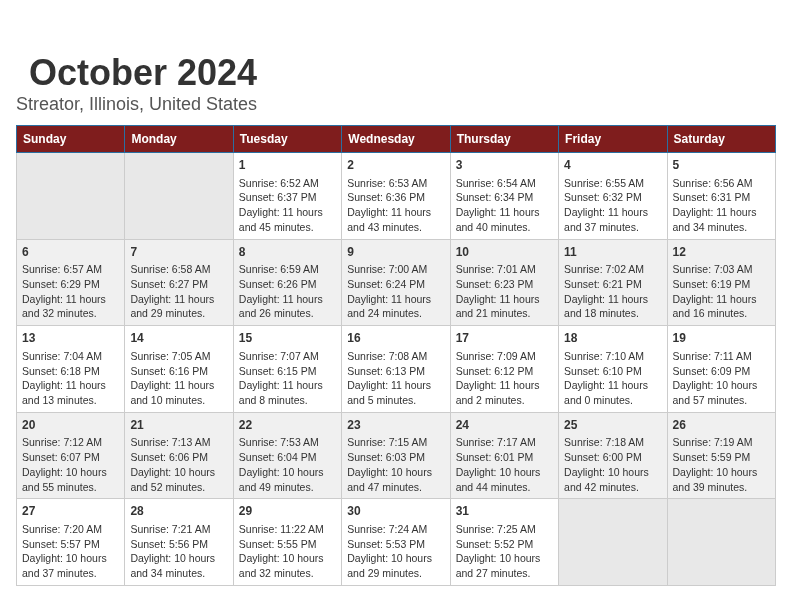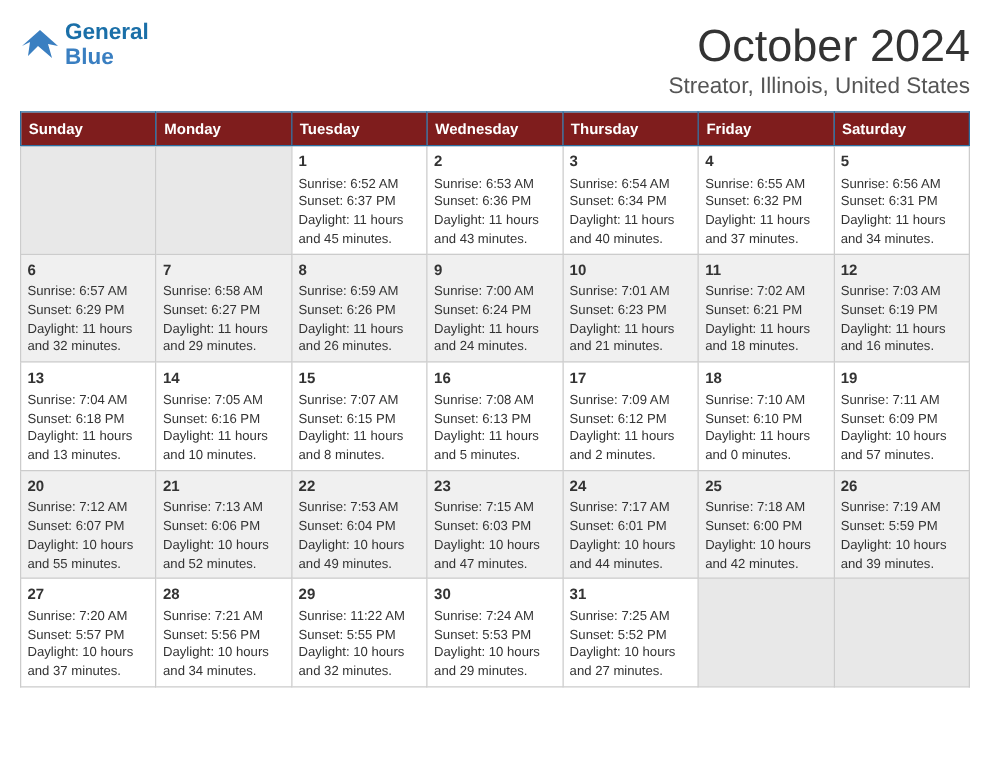--- a/index.html
+++ b/index.html
@@ -32,22 +32,23 @@
     }
     .logo-bird {
       width: 32px;
       height: 28px;
     }
     .title-block {
       text-align: right;
     }
     .month-title {
       font-size: 36px;
-      font-weight: normal;
+      font-weight: bold;
       color: #333;
+      margin-top: 36px;
     }
     .location {
       font-size: 18px;
       color: #555;
     }
     table {
       width: 100%;
       border-collapse: collapse;
       font-size: 11px;
     }
@@ -83,29 +84,20 @@
       margin-bottom: 2px;
     }
     .empty-cell {
       background-color: #e8e8e8 !important;
     }
   </style>
 </head>
 <body>
 
 <div class="header">
-  <div class="logo">
-    <svg class="logo-bird" viewBox="0 0 40 34">
-      <polygon points="20,2 38,18 28,16 32,30 18,18 8,28 10,14 2,18" fill="#3a7fc1"></polygon>
-    </svg>
-    <div class="logo-text">
-      <div><span>General</span></div>
-      <div><span style="color:#3a7fc1">Blue</span></div>
-    </div>
-  </div>
   <div class="title-block">
     <div class="month-title">October 2024</div>
     <div class="location">Streator, Illinois, United States</div>
   </div>
 </div>
 
 <table>
   <thead>
     <tr>
     <th>Sunday</th>

